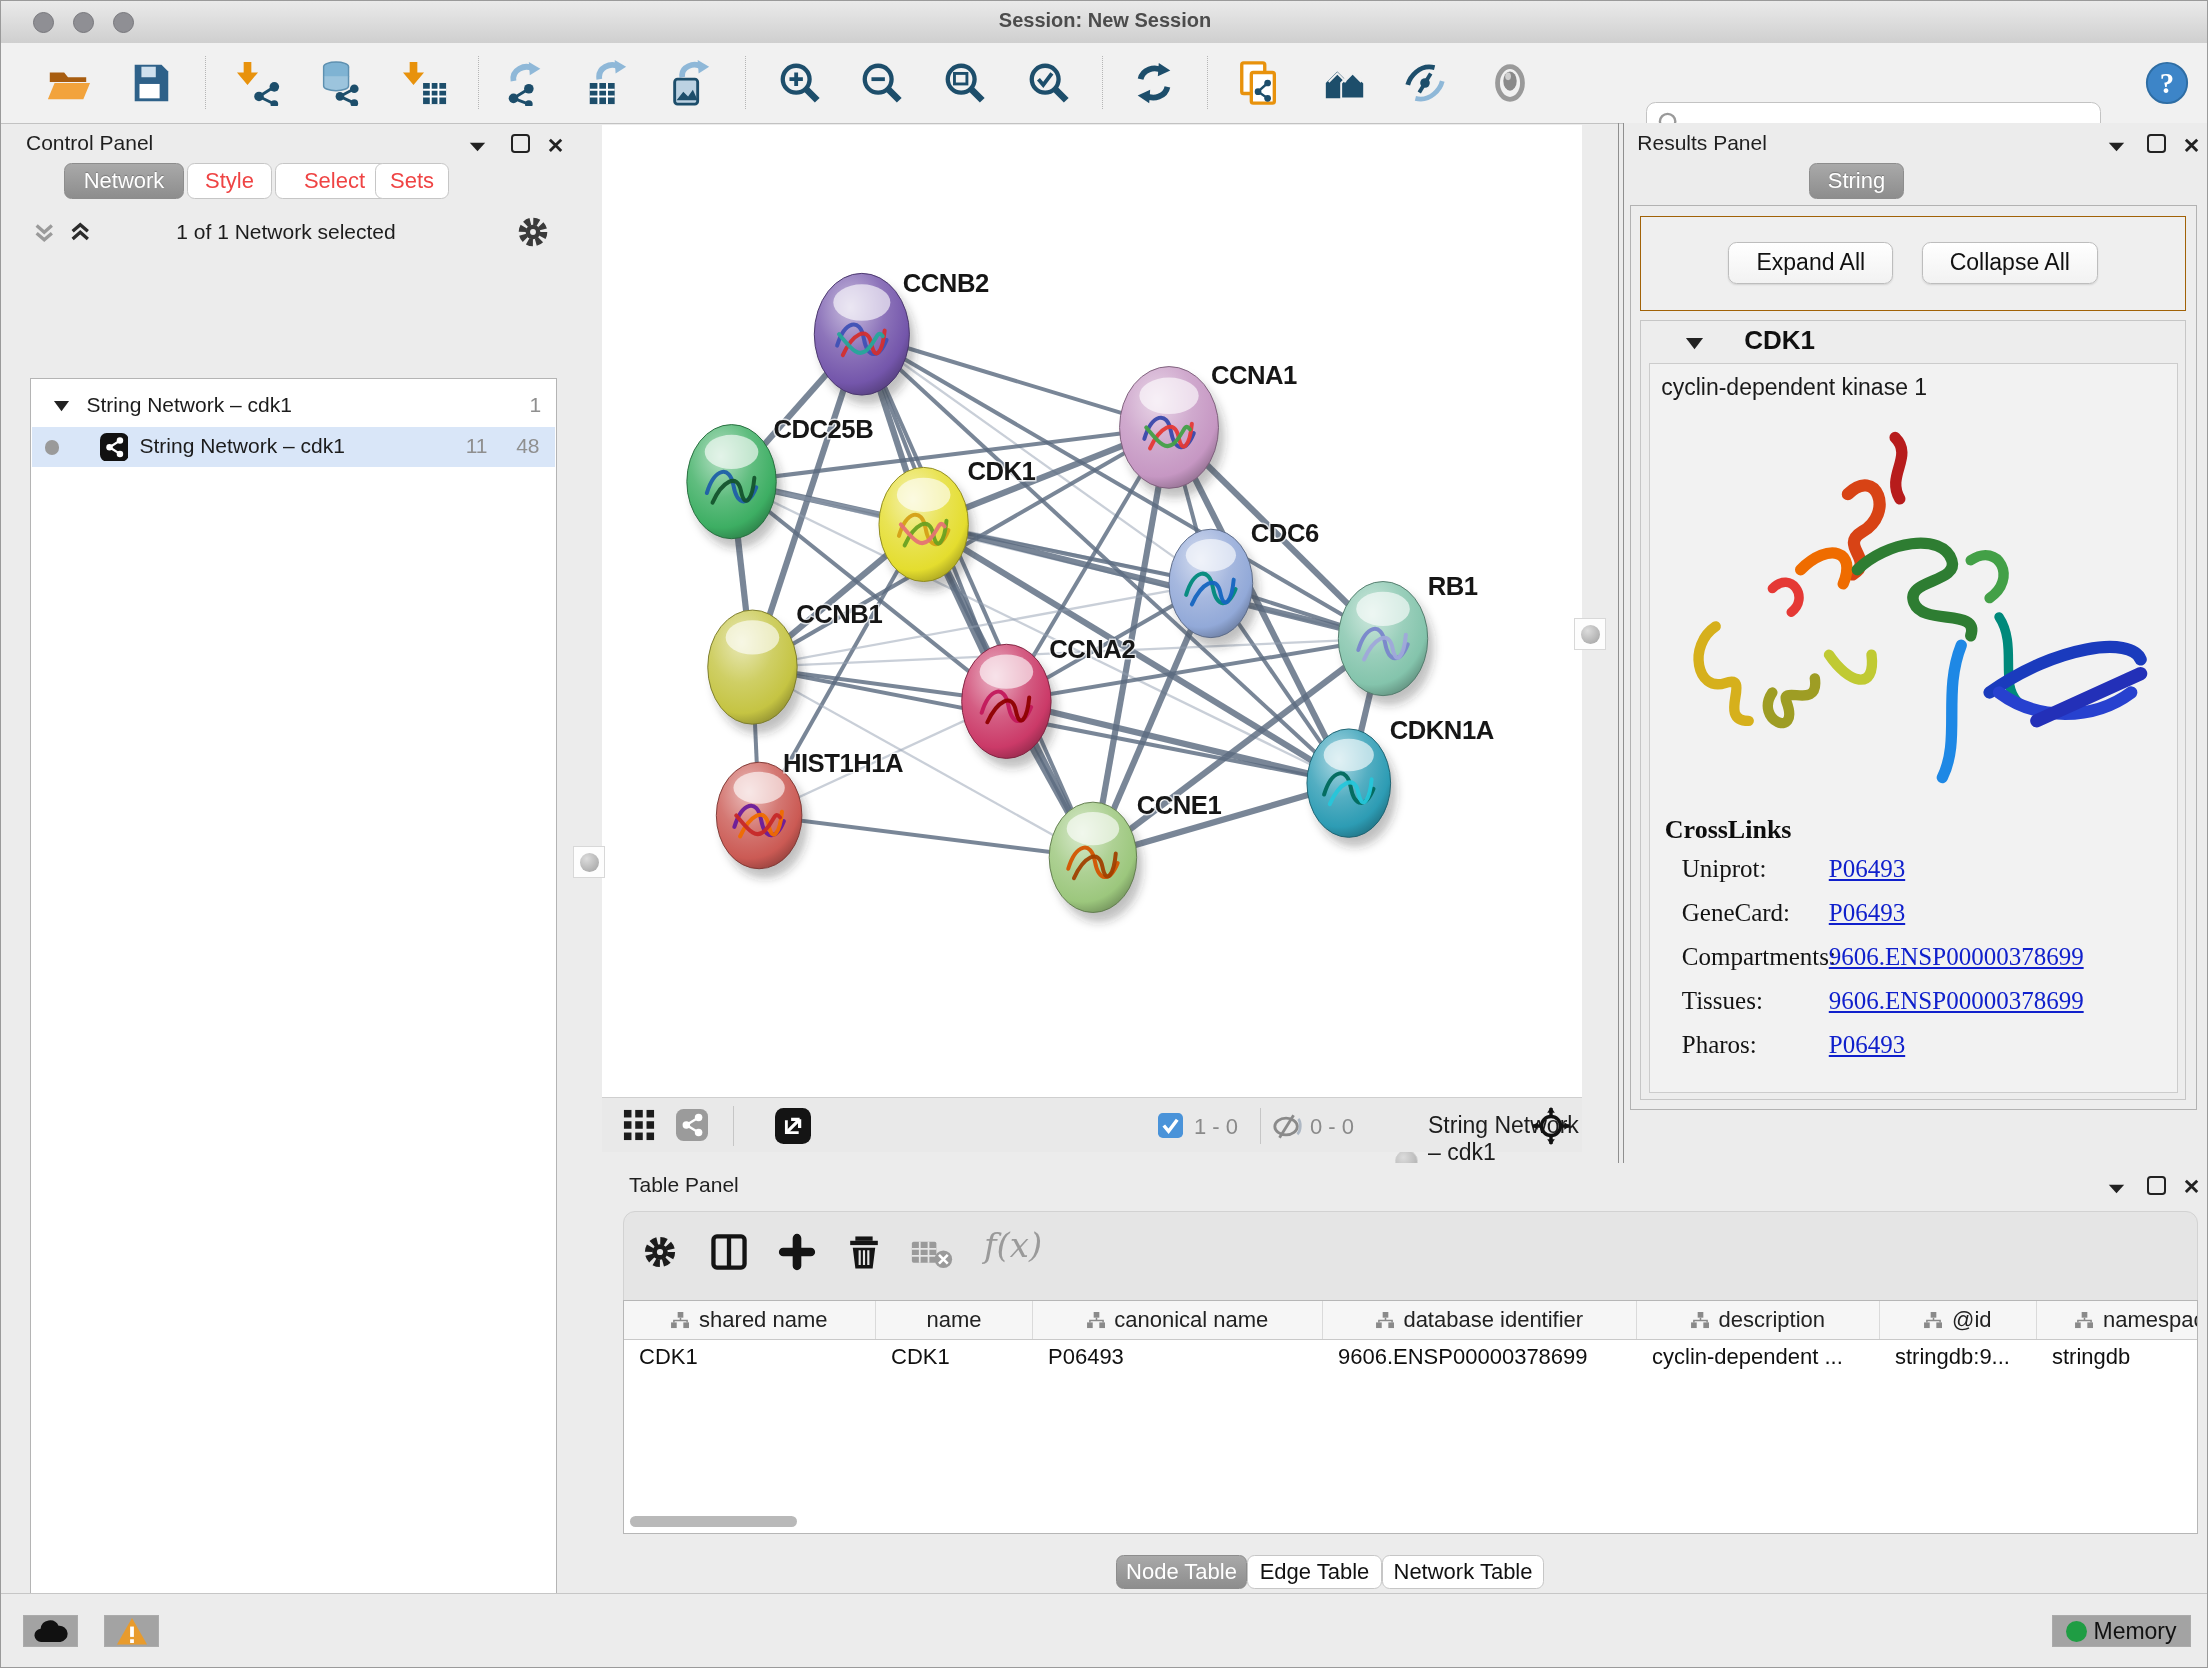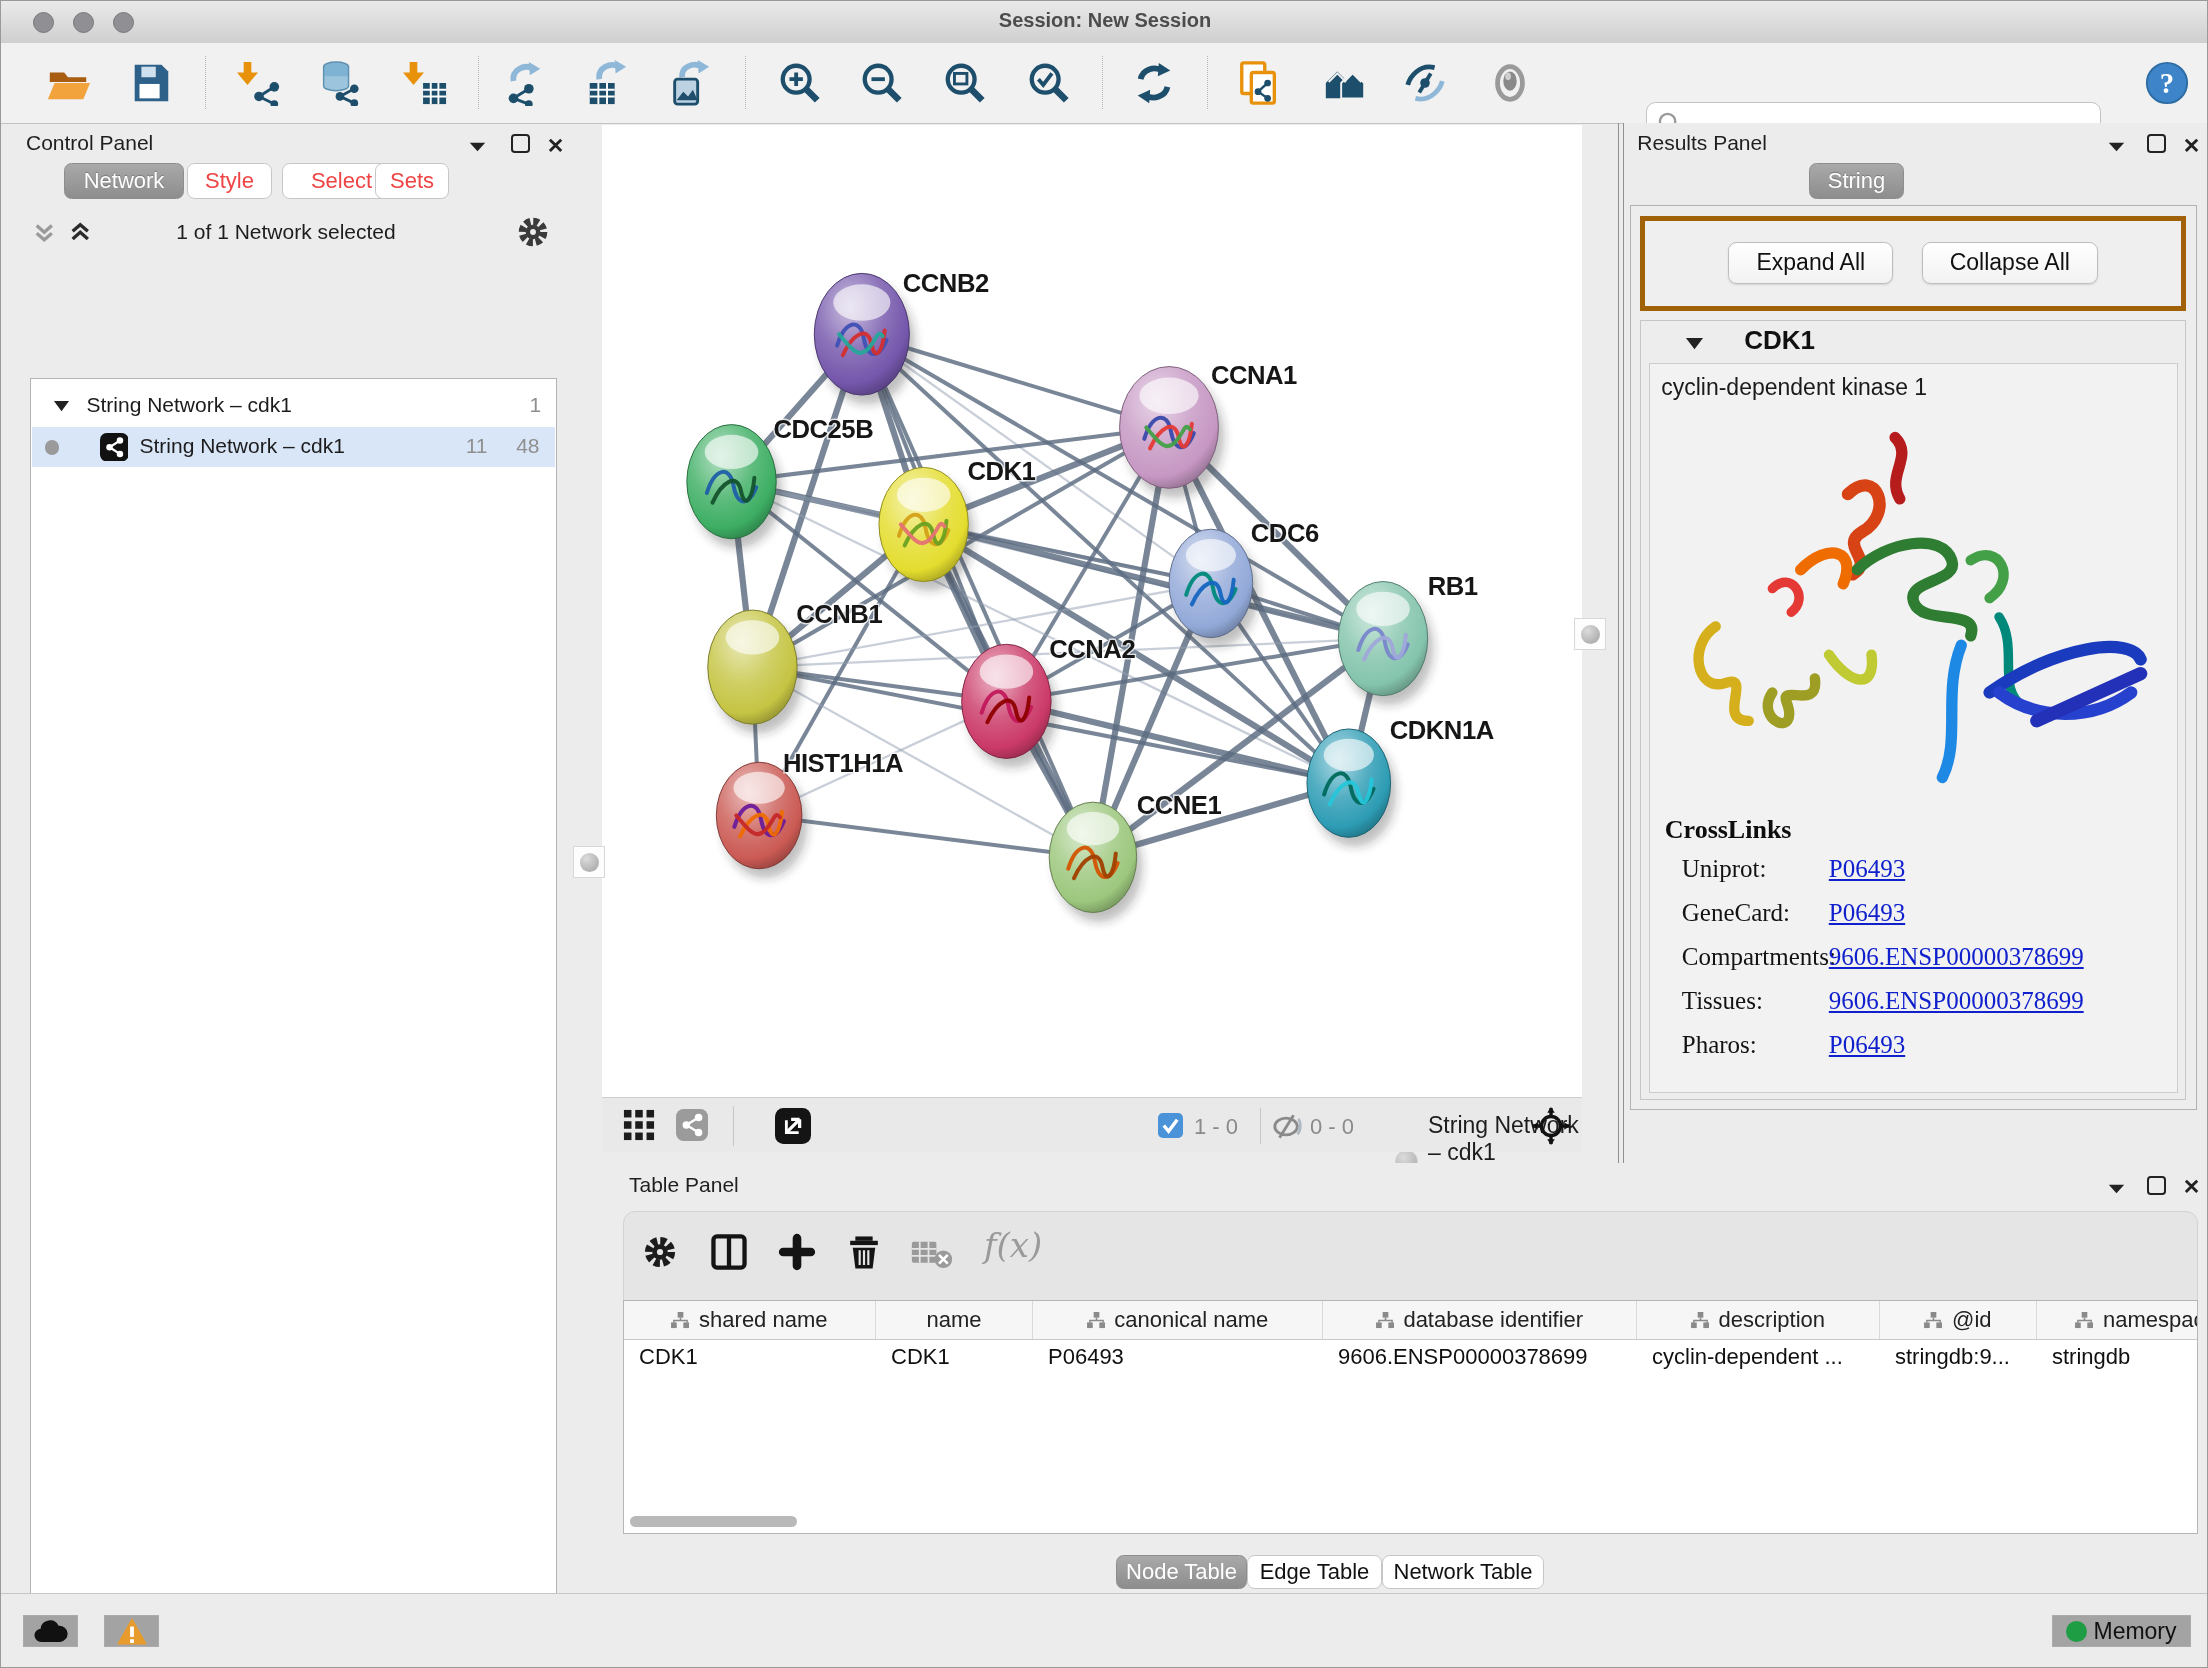--- a/index.html
+++ b/index.html
@@ -44,21 +44,21 @@
     border-left:1.9px solid #8f8f8f;border-right:1.9px solid #8f8f8f;box-sizing:border-box;}
   #netbar{position:absolute;left:601px;top:1096px;width:980px;height:55px;background:#e9e9e9;
     border-top:1px solid #cfcfcf;box-sizing:border-box;}
   #netbar .lbl{position:absolute;left:826px;top:14.3px;font-size:23px;color:#1d1d1d;}
   .nbtxt{position:absolute;top:16px;font-size:22px;color:#8a8a8a;}
   
   #results{position:absolute;left:1623px;top:122px;width:586px;height:1041px;background:#ececec;}
   #rbox{position:absolute;left:5.7px;top:82px;width:567px;height:905px;background:#ededed;
     border:1px solid #b2b2b2;box-sizing:border-box;}
   #rtopbox{position:absolute;left:9.5px;top:9.5px;width:546px;height:95px;background:#efefef;
-    border:5px solid #a16207;box-sizing:border-box;display:flex;align-items:center;
+    border:1px solid #a16207;box-sizing:border-box;display:flex;align-items:center;
     justify-content:center;gap:28.5px;}
   .rbtn{height:40px;padding:0 27px;background:linear-gradient(#ffffff,#f2f2f2);
     border:1px solid #bdbdbd;border-radius:8.6px;font-size:23px;color:#111;
     line-height:38px;box-shadow:0 1px 1.9px rgba(0,0,0,.12);}
   #rsection{position:absolute;left:9.5px;top:114px;width:546px;height:780px;background:#ededed;
     border:1px solid #c6c6c6;box-sizing:border-box;}
   #rcontent{position:absolute;left:7.6px;top:42px;width:529px;height:730px;background:#f2f2f2;
     border:1px solid #cccccc;box-sizing:border-box;}
   .serif{font-family:"Liberation Serif",serif;}
   .xl-row{position:relative;height:44px;font-size:25px;}
@@ -238,21 +238,21 @@
   <div style="position:absolute;left:0;top:122px;width:599px;height:1470px;">
     <div class="ptitle" style="left:25px;top:7.6px">Control Panel</div>
     <svg class="wbtn" style="left:464px;top:11.4px" width="25" height="25" viewBox="0 0 26 26">
         <polygon points="5,9 21,9 13,18" fill="#222"></polygon>
       </svg>
     <div class="wbtn sqbtn" style="left:510px;top:11.4px"></div>
     <div class="wbtn" style="left:542px;top:9.5px;font-weight:bold">✕</div>
 
     <div class="tab sel" style="left:63px;top:40px;width:120px">Network</div>
     <div class="tab" style="left:186px;top:40px;width:85px">Style</div>
-    <div class="tab" style="left:281px;top:40px;width:119px">Select</div>
+    <div class="tab" style="left:274px;top:40px;width:119px">Select</div>
     <div class="tab" style="left:374px;top:40px;width:74px">Sets</div>
 
     <svg style="position:absolute;left:28.5px;top:95px" width="28.5" height="28.5" viewBox="0 0 30 30">
         <path d="M7 8l8 7 8-7M7 16l8 7 8-7" fill="none" stroke="#9a9a9a" stroke-width="3.5"></path>
       </svg>
     <svg style="position:absolute;left:65px;top:95px" width="28.5" height="28.5" viewBox="0 0 30 30">
         <path d="M7 22l8-7 8 7M7 14l8-7 8 7" fill="none" stroke="#2b2b2b" stroke-width="3.5"></path>
       </svg>
     <div style="position:absolute;left:114px;top:97px;width:342px;text-align:center;font-size:21px;color:#1d1d1d">1 of 1 Network selected</div>
     <svg style="position:absolute;left:514px;top:91px" width="36" height="36" viewBox="0 0 44 44">

